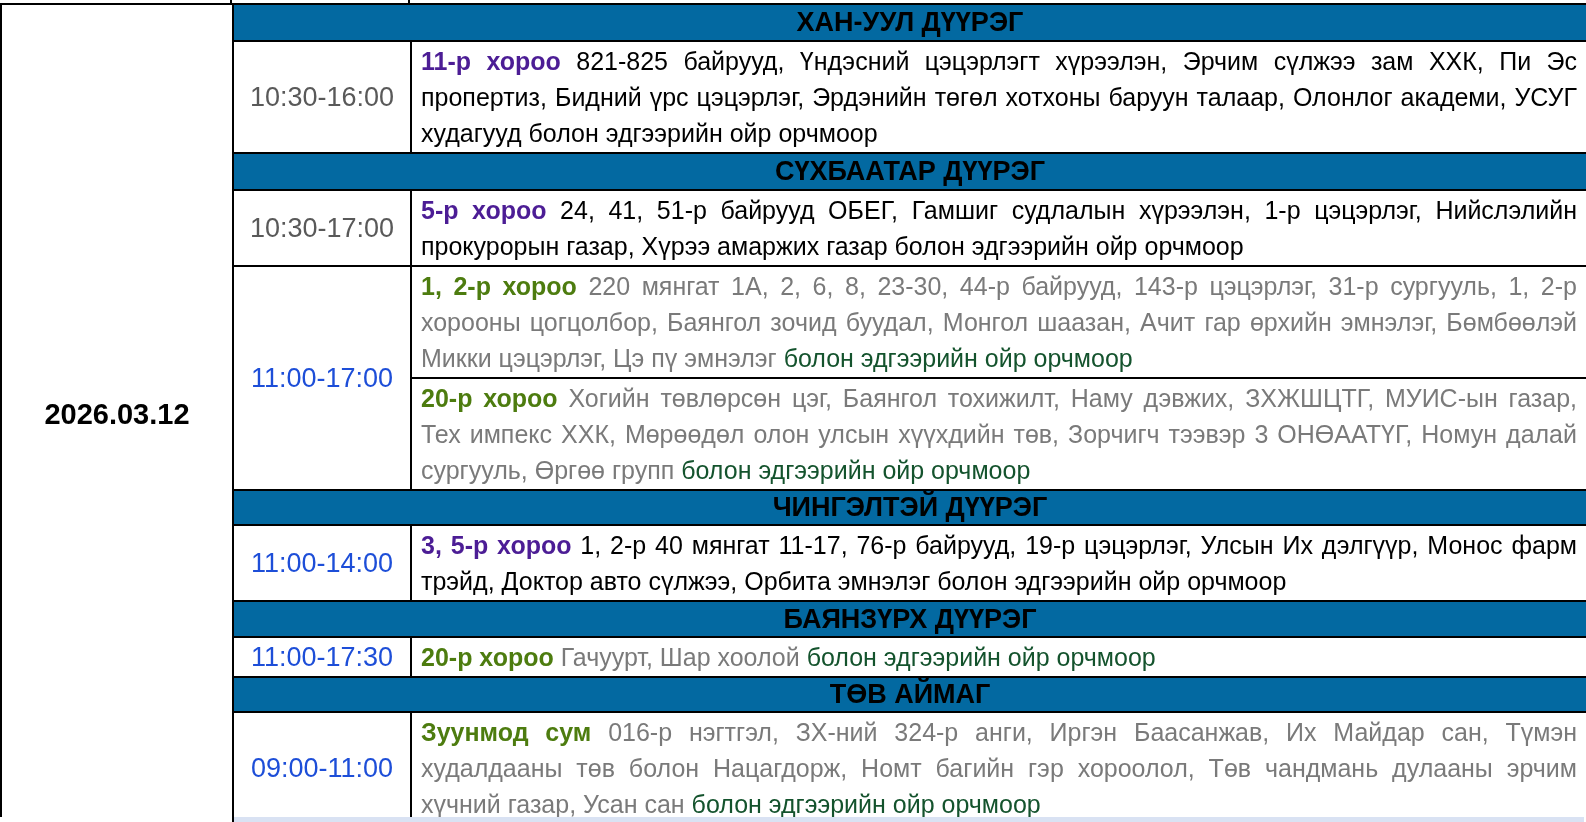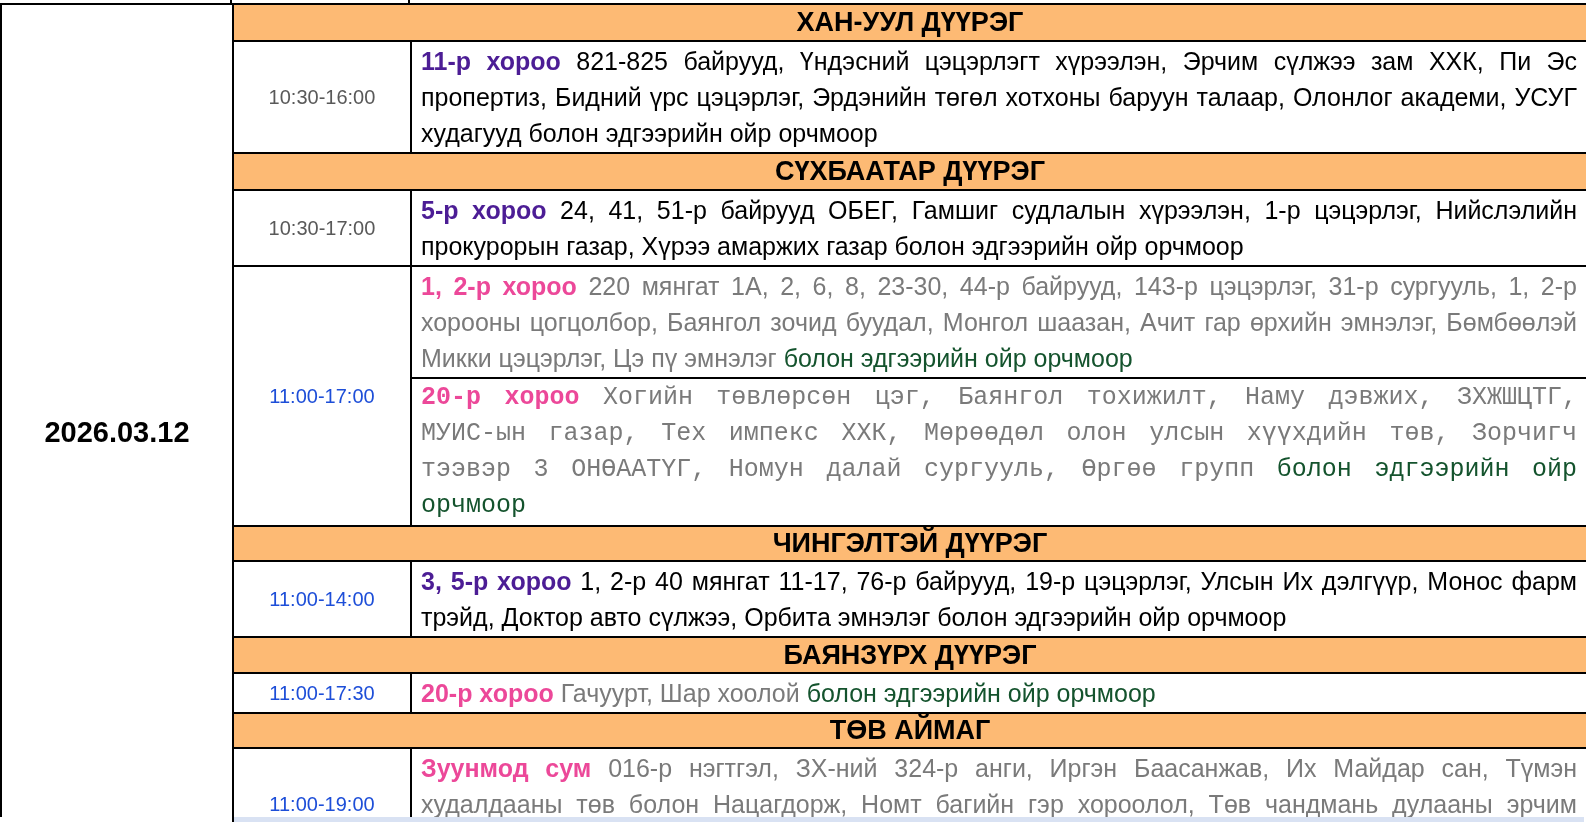--- a/index.html
+++ b/index.html
@@ -7,39 +7,39 @@
     width:1586px;height:822px;overflow:hidden;background:#ffffff;
     font-family:"Liberation Sans", sans-serif;color:#000;
   }
   .sheet{position:relative;width:1586px;height:822px;background:#fff;}
   table.schedule{
     position:absolute;top:3px;left:0;width:1586px;
     border-collapse:collapse;table-layout:fixed;
   }
   table.schedule td{border:2px solid #000;overflow:hidden;}
   td.district{
-    background:#fdba74;text-align:center;vertical-align:middle;
+    background:#0369a1;text-align:center;vertical-align:middle;
     font-weight:bold;font-size:27px;color:#000;
     border-top:3px solid #000;border-bottom:3px solid #000;
   }
   td.date-cell{
     text-align:center;vertical-align:middle;font-weight:bold;font-size:29px;
     background:#fff;border-top:3px solid #000;border-bottom:3px solid #000;
   }
   td.time-cell{
-    text-align:center;vertical-align:middle;font-size:20px;color:#595959;background:#fff;
+    text-align:center;vertical-align:middle;font-size:27px;color:#595959;background:#fff;
   }
   td.time-cell.t-black{color:#1d4ed8;}
   td.desc{
     font-size:25px;line-height:36px;text-align:justify;vertical-align:middle;
     padding:1px 9px;background:#fff;color:#000;
   }
   td.desc .lead{font-weight:bold;color:#4c1d95;}
   td.desc .tail{color:#14532d;}
-  td.desc.gray .lead{color:#ec4899;}
+  td.desc.gray .lead{color:#4d7c0f;}
   td.desc.gray .body-txt{color:#7a7a7a;}
   
   .sliver-top{position:absolute;top:0;left:0;width:1586px;height:3px;background:#fff;}
   .sliver-top .vmark{position:absolute;top:0;width:2px;height:3px;background:#000;}
   .sliver-bottom{position:absolute;top:817px;left:0;width:1586px;height:5px;background:#fff;}
   .sliver-bottom .blue{position:absolute;left:234px;top:0;width:1350px;height:5px;background:#d9e2f3;}
   .sliver-bottom .vmark{position:absolute;left:232px;top:0;width:2px;height:5px;background:#000;}
 </style>
 </head>
 <body>
@@ -93,21 +93,21 @@
     </tr>
 
     <tr style="height:112px;">
       <td class="time-cell t-black" rowspan="2">
         <span>11:00-17:00</span>
       </td>
       <td class="desc gray">
         <span class="lead">1, 2-р хороо</span><span class="body-txt"> 220 мянгат 1А, 2, 6, 8, 23-30, 44-р байрууд, 143-р цэцэрлэг, 31-р сургууль, 1, 2-р хорооны цогцолбор, Баянгол зочид буудал, Монгол шаазан, Ачит гар өрхийн эмнэлэг, Бөмбөөлэй Микки цэцэрлэг, Цэ пү эмнэлэг </span><span class="tail">болон эдгээрийн ойр орчмоор</span>
       </td>
     </tr>
-    <tr style="height:107px;font-family:Liberation Mono, monospace;">
+    <tr style="height:107px;">
       <td class="desc gray">
         <span class="lead">20-р хороо</span><span class="body-txt"> Хогийн төвлөрсөн цэг, Баянгол тохижилт, Наму дэвжих, ЗХЖШЦТГ, МУИС-ын газар, Тех импекс ХХК, Мөрөөдөл олон улсын хүүхдийн төв, Зорчигч тээвэр 3 ОНӨААТҮГ, Номун далай сургууль, Өргөө групп </span><span class="tail">болон эдгээрийн ойр орчмоор</span>
       </td>
     </tr>
 
     <tr style="height:28px;">
       <td class="district" colspan="2">
         <span>ЧИНГЭЛТЭЙ ДҮҮРЭГ</span>
       </td>
     </tr>
@@ -137,21 +137,21 @@
     </tr>
 
     <tr style="height:28px;">
       <td class="district" colspan="2">
         <span>ТӨВ АЙМАГ</span>
       </td>
     </tr>
 
     <tr style="height:111px;">
       <td class="time-cell t-black">
-        <span>11:00-19:00</span>
+        <span>09:00-11:00</span>
       </td>
       <td class="desc gray">
         <span class="lead">Зуунмод сум</span><span class="body-txt"> 016-р нэгтгэл, ЗХ-ний 324-р анги, Иргэн Баасанжав, Их Майдар сан, Түмэн худалдааны төв болон Нацагдорж, Номт багийн гэр хороолол, Төв чандмань дулааны эрчим хүчний газар, Усан сан </span><span class="tail">болон эдгээрийн ойр орчмоор</span>
       </td>
     </tr>
   </tbody>
     </table>
 
   <div class="sliver-bottom">
     <span class="vmark"></span>

